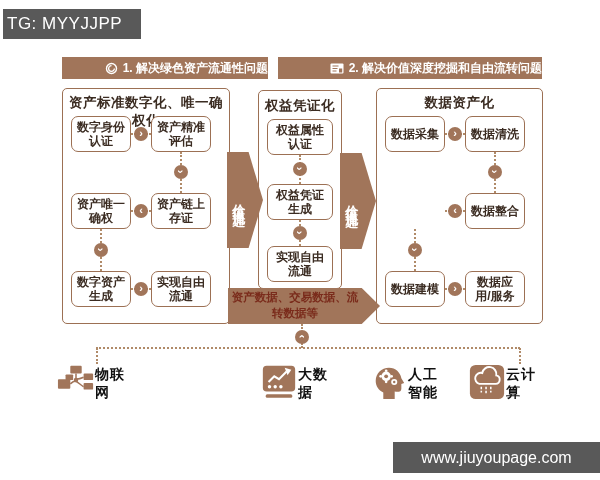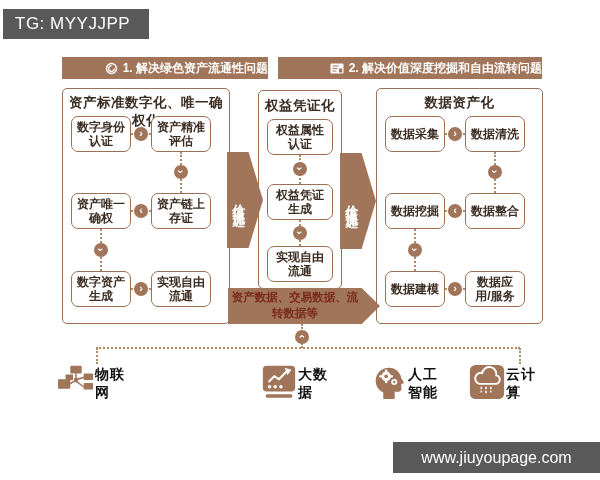--- a/index.html
+++ b/index.html
@@ -2,21 +2,21 @@
 <html><head>
 <meta charset="utf-8">
 <style>
   html,body{margin:0;padding:0;background:#ffffff;}
   .stage{position:relative;width:600px;height:480px;background:#ffffff;overflow:hidden;
          font-family:"Liberation Sans","DejaVu Sans",sans-serif;}
   .abs{position:absolute;}
 
   
   .gray-badge{background:#595959;color:#ffffff;display:flex;align-items:center;}
-  .tg{left:3px;top:9px;width:134px;height:30px;font-size:17px;padding-left:12px;letter-spacing:.5px;}
+  .tg{left:3px;top:9px;width:134px;height:30px;font-size:17px;padding-left:4px;letter-spacing:.5px;}
   .watermark{left:393px;top:442px;width:207px;height:31px;font-size:16px;justify-content:center;}
 
   
   .banner{position:absolute;top:57px;height:22px;background:#A1755A;color:#fff;
           display:flex;align-items:center;justify-content:flex-end;gap:5px;
           font-size:12px;font-weight:700;}
   .banner1{left:62px;width:206px;}
   .banner2{left:278px;width:264px;}
   .bicon{display:flex;align-items:center;}
 
@@ -120,21 +120,20 @@
     <div class="vdot" style="left:40px;top:64px;height:29px"></div>
     <span class="chev d" style="left:34px;top:71px"></span>
     <div class="vdot" style="left:40px;top:129px;height:26px"></div>
     <span class="chev d" style="left:34px;top:135px"></span>
   </div>
 
   <div class="col" style="left:376px;top:88px;width:165px;height:234px">
     <div class="col-title" style="top:5px">数据资产化</div>
     <div class="nbox" style="left:8px;top:27px">数据采集</div>
     <div class="nbox" style="left:88px;top:27px">数据清洗</div>
-    <div class="nbox" style="left:8px;top:104px">数据挖掘</div>
     <div class="nbox" style="left:88px;top:104px">数据整合</div>
     <div class="nbox" style="left:8px;top:182px">数据建模</div>
     <div class="nbox" style="left:88px;top:182px">数据应用/服务</div>
     <div class="hdot" style="left:68px;top:44px;width:20px"></div>
     <span class="chev" style="left:71px;top:38px"></span>
     <div class="vdot" style="left:117px;top:63px;height:41px"></div>
     <span class="chev d" style="left:111px;top:76px"></span>
     <div class="hdot" style="left:68px;top:121px;width:20px"></div>
     <span class="chev l" style="left:71px;top:115px"></span>
     <div class="vdot" style="left:37px;top:140px;height:42px"></div>

